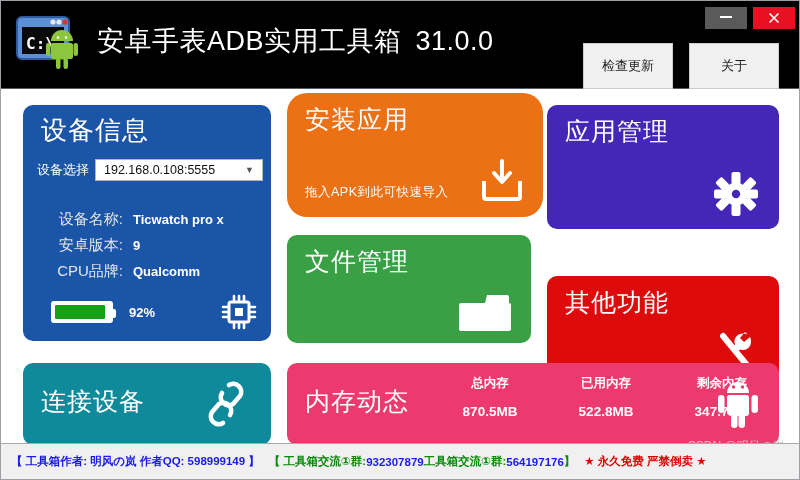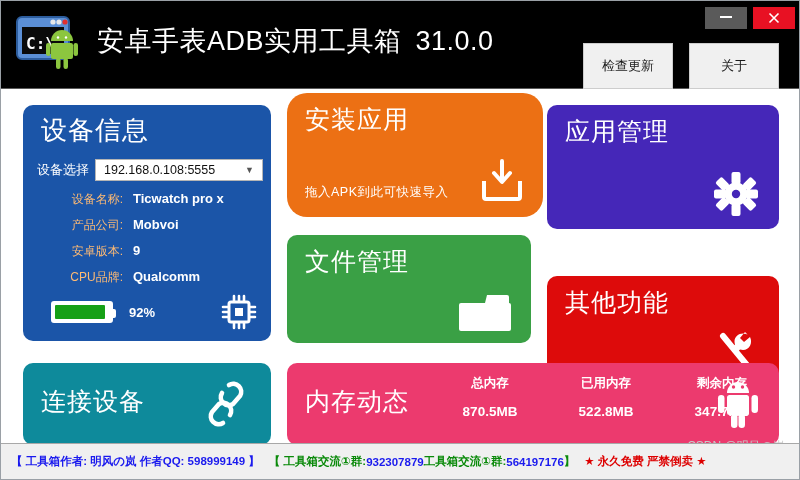--- a/index.html
+++ b/index.html
@@ -159,25 +159,26 @@
     left: 30px;
     top: 86px;
     width: 210px;
   }
   .dev-row {
     display: flex;
     align-items: baseline;
     height: 26px;
   }
   .dev-key {
-    font-size: 12px;
-    color: #fdba74;
+    font-size: 15px;
+    color: #e5e5e5;
     width: 70px;
     text-align: right;
     white-space: nowrap;
+    margin-top: 19px;
   }
   .dev-val {
     font-size: 13px;
     color: #ffffff;
     font-weight: bold;
     margin-left: 10px;
     white-space: nowrap;
   }
 
   .dev-bottom {
@@ -441,24 +442,20 @@
         <span class="dev-combo-arrow">▼</span>
       </div>
     </div>
 
     <div class="dev-rows">
       <div class="dev-row">
         <span class="dev-key">设备名称:</span>
         <span class="dev-val">Ticwatch pro x</span>
       </div>
       <div class="dev-row">
-        <span class="dev-key">产品公司:</span>
-        <span class="dev-val">Mobvoi</span>
-      </div>
-      <div class="dev-row">
         <span class="dev-key">安卓版本:</span>
         <span class="dev-val">9</span>
       </div>
       <div class="dev-row">
         <span class="dev-key">CPU品牌:</span>
         <span class="dev-val">Qualcomm</span>
       </div>
     </div>
 
     <div class="dev-bottom">

